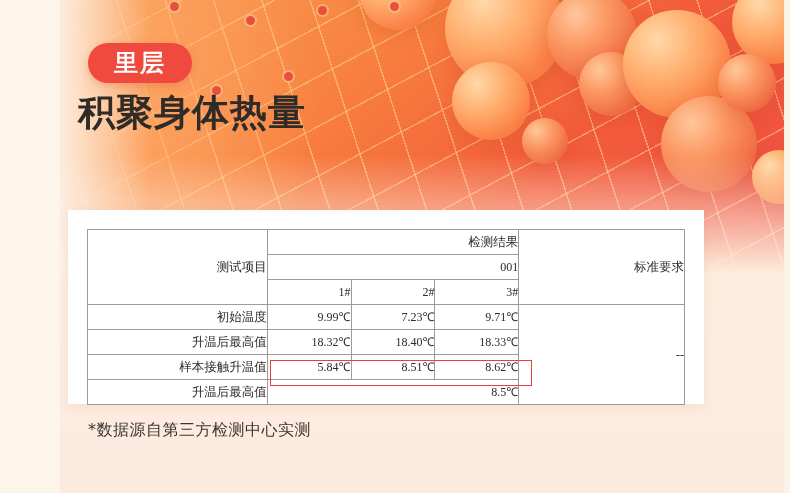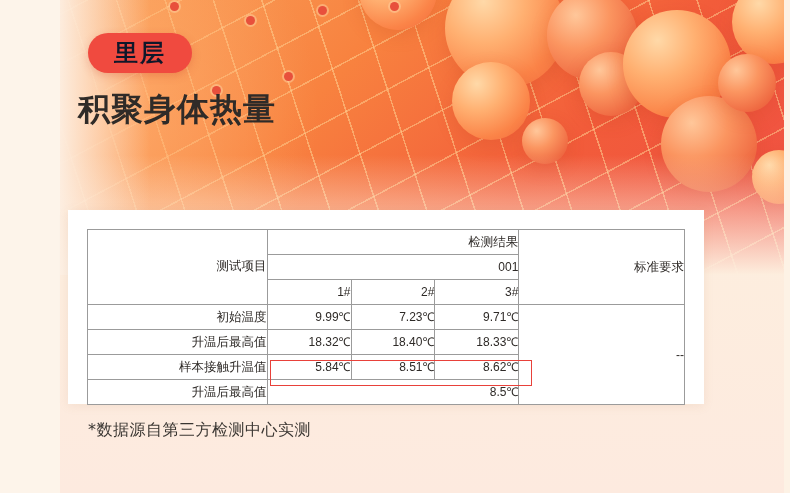--- a/index.html
+++ b/index.html
@@ -81,41 +81,41 @@
     position: absolute;
     right: 0; top: 0;
     width: 6px; height: 493px;
     background: #fdf2e5;
   }
 
   
   .badge {
     position: absolute;
     left: 88px;
-    top: 33px;
+    top: 43px;
     width: 104px;
     height: 40px;
     background: #f04a3f;
     border-radius: 20px;
-    color: #0f172a;
+    color: #ffffff;
     font-size: 24px;
     font-weight: bold;
     letter-spacing: 2px;
     display: flex;
     align-items: center;
     justify-content: center;
     box-shadow: 0 3px 8px rgba(200,60,40,0.25);
   }
 
   
   .headline {
     position: absolute;
     left: 78px;
     top: 88px;
-    font-size: 32px;
+    font-size: 37px;
     font-weight: bold;
     color: #2f2b28;
     letter-spacing: 1px;
   }
 
   
   .card {
     position: absolute;
     left: 68px;
     top: 210px;
@@ -139,21 +139,21 @@
     font-weight: normal;
     padding: 0;
     height: 24px;
     line-height: 24px;
   }
   td.left-label {
     text-align: left;
     padding-left: 14px;
   }
   .cn { font-family: "DejaVu Sans", "Liberation Sans", sans-serif; }
-  .num { font-family: Liberation Sans, sans-serif; font-size: 12px; margin-top: 8px; }
+  .num { font-family: Liberation Serif, serif; font-size: 12px; margin-top: 8px; }
   .hl-row td.hl {
     position: relative;
   }
   .hl-box {
     position: absolute;
     left: 202px;
     top: 150px;
     width: 262px;
     height: 26px;
     border: 1.5px solid #e8413a;
@@ -205,21 +205,21 @@
   <div class="left-gutter"></div>
   <div class="right-edge"></div>
 
   <div class="badge cn">里层</div>
   <div class="headline cn">积聚身体热量</div>
 
   <div class="card">
     <table class="spec">
       <tbody>
           <tr>
-        <td class="left-label cn" rowspan="3" style="width:180px;font-family:Liberation Mono, monospace;">测试项目</td>
+        <td class="left-label cn" rowspan="3" style="width:180px;">测试项目</td>
         <td class="cn" colspan="3" style="width:252px;">检测结果</td>
         <td class="cn" rowspan="3" style="width:166px;">标准要求</td>
       </tr>
       <tr>
         <td class="num" colspan="3">001</td>
       </tr>
       <tr>
         <td class="num" style="width:84px;">1#</td>
         <td class="num" style="width:84px;">2#</td>
         <td class="num" style="width:84px;">3#</td>

